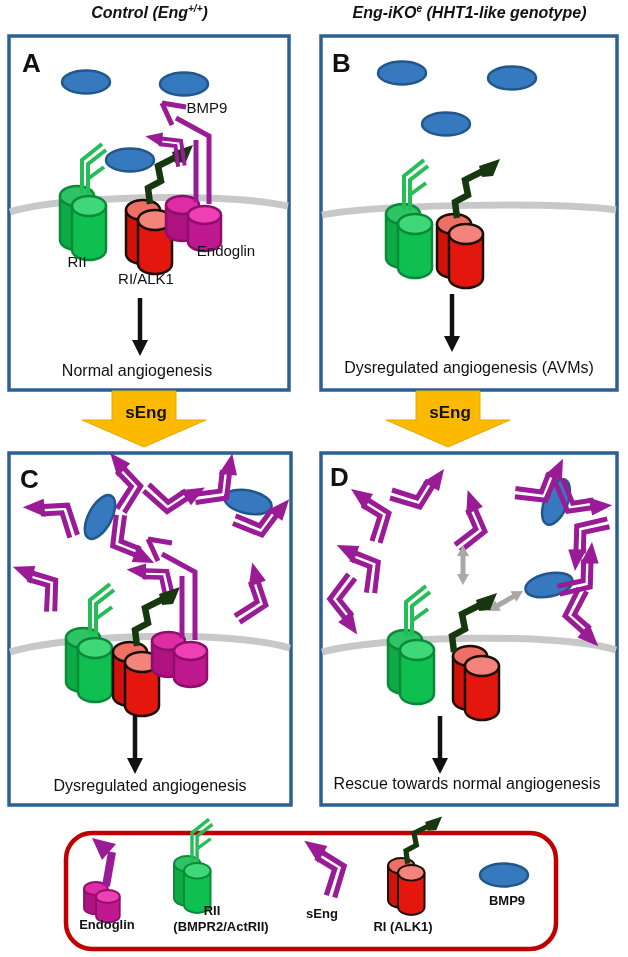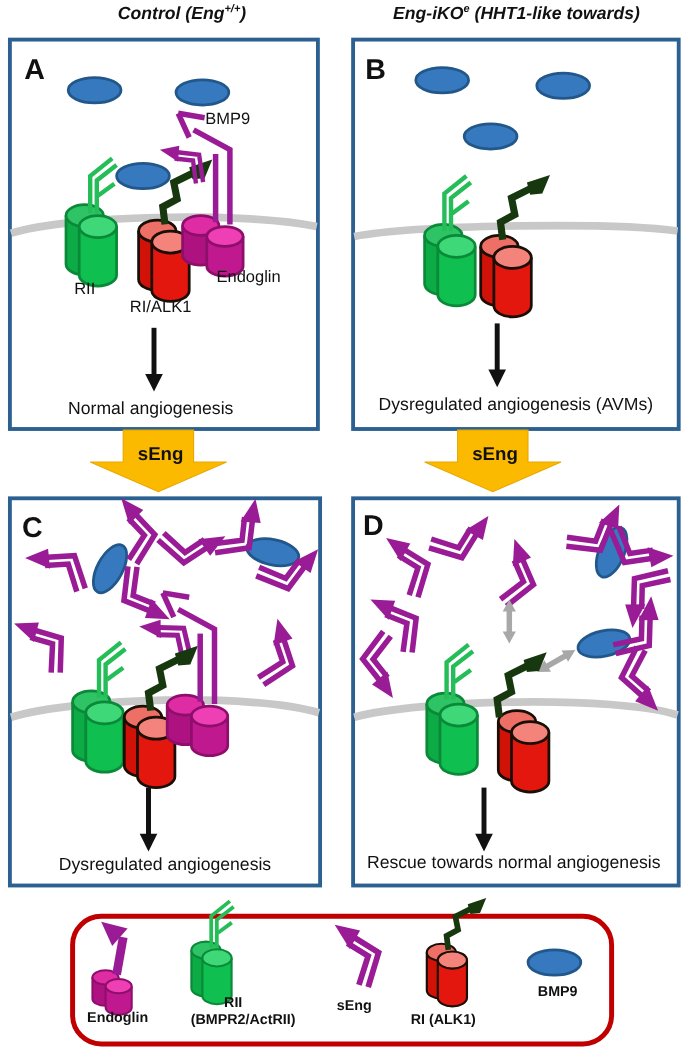--- a/index.html
+++ b/index.html
@@ -4,21 +4,21 @@
 <style>
   html,body { margin:0; padding:0; background:#fff; }
   #fig {
     position:relative; width:628px; height:957px; background:#fff;
     font-family:"Liberation Sans", sans-serif; overflow:hidden;
   }
   .title {
     position:absolute; top:3px; text-align:center;
     font-weight:bold; font-style:italic; font-size:16px; color:#111;
   }
-  .title.left  { left:25px;   width:281px; }
+  .title.left  { left:9px;   width:281px; }
   .title.right { left:321px; width:297px; }
   .title sup { font-size:10px; }
   svg text { font-family:"Liberation Sans", sans-serif; }
   .panel-letter { font-size:26px; font-weight:bold; fill:#111; }
   .mol-label    { font-size:15px; fill:#111; }
   .caption      { font-size:16px; fill:#111; }
   .seng-label   { font-size:17px; font-weight:bold; fill:#111; }
   .leg-label    { font-size:13px; font-weight:bold; fill:#111; }
   .green  { --body:#0FBF4F; --top:#3FD878; --edge:#0A8A38; }
   .greenB { --body:#0CAB46; --top:#2EC364; --edge:#0A8A38; }
@@ -26,21 +26,21 @@
   .redB   { --body:#D11208; --top:#ED6F66; --edge:#1A0E05; }
   .pink   { --body:#C0188F; --top:#EE3FB4; --edge:#8E0F6B; }
   .pinkB  { --body:#AD1280; --top:#E02CA4; --edge:#8E0F6B; }
 </style>
 </head>
 <body>
 
 <div id="fig">
 
   <div class="title left"><span>Control (Eng</span><sup>+/+</sup><span>)</span></div>
-  <div class="title right"><span>Eng-iKO</span><sup>e</sup><span> (HHT1-like towards)</span></div>
+  <div class="title right"><span>Eng-iKO</span><sup>e</sup><span> (HHT1-like genotype)</span></div>
 
   <svg width="628" height="957" viewBox="0 0 628 957">
     <defs>
       <g id="cyl">
         <path d="M0,10 V54 a17,10 0 0 0 34,0 V10" fill="var(--body)" stroke="var(--edge)" stroke-width="2.5"></path>
         <ellipse cx="17" cy="10" rx="17" ry="10" fill="var(--top)" stroke="var(--edge)" stroke-width="2.5"></ellipse>
       </g>
       <g id="cylS">
         <path d="M0,9 V36 a16.5,9 0 0 0 33,0 V9" fill="var(--body)" stroke="var(--edge)" stroke-width="2.5"></path>
         <ellipse cx="16.5" cy="9" rx="16.5" ry="9" fill="var(--top)" stroke="var(--edge)" stroke-width="2.5"></ellipse>

